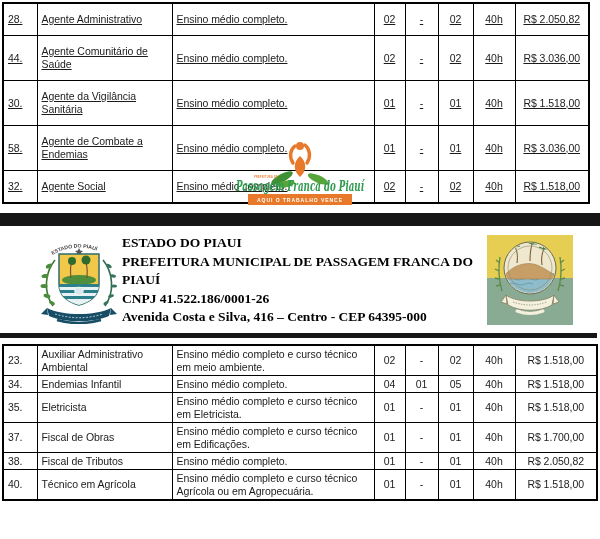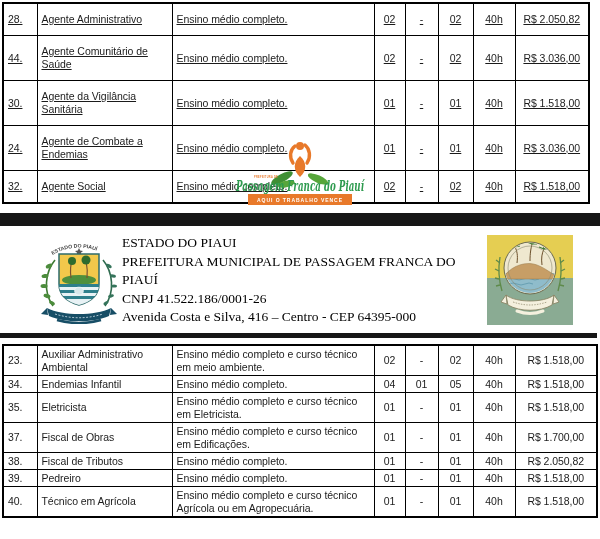--- a/index.html
+++ b/index.html
@@ -19,21 +19,21 @@
   td.c-title,td.c-req{text-align:left;margin-left:39px;}
   td.c-n,td.c-sal{text-align:center;}
 
   
   .bar{position:absolute;left:0;background:#161616;}
   .bar1{top:213px;width:600px;height:13px;}
   .bar2{top:333px;width:597px;height:5px;}
 
   
   .lh-text{position:absolute;left:122px;top:234px;width:366px;color:#000;
-           font-family:"Liberation Serif",serif;font-weight:normal;font-size:13.5px;
+           font-family:"Liberation Serif",serif;font-weight:bold;font-size:13.5px;
            line-height:18.5px;white-space:pre-line;}
   .crest-left{position:absolute;left:37px;top:236px;}
   .crest-right{position:absolute;left:487px;top:235px;}
 
   
   .logo-wrap{position:absolute;left:228px;top:137px;}
 </style>
 </head>
 <body>
 
@@ -80,21 +80,21 @@
 Sanitária</td>
     <td class="c-req">Ensino médio completo.</td>
     <td class="c-n">01</td>
     <td class="c-n">-</td>
     <td class="c-n">01</td>
     <td class="c-n">40h</td>
     <td class="c-sal">R$ 1.518,00</td>
   </tr>
 
   <tr>
-    <td class="c-num">24.</td>
+    <td class="c-num">58.</td>
     <td class="c-title">Agente de Combate a
 Endemias</td>
     <td class="c-req">Ensino médio completo.</td>
     <td class="c-n">01</td>
     <td class="c-n">-</td>
     <td class="c-n">01</td>
     <td class="c-n">40h</td>
     <td class="c-sal">R$ 3.036,00</td>
   </tr>
 
@@ -293,30 +293,20 @@
     <td class="c-num">38.</td>
     <td class="c-title">Fiscal de Tributos</td>
     <td class="c-req">Ensino médio completo.</td>
     <td class="c-n">01</td>
     <td class="c-n">-</td>
     <td class="c-n">01</td>
     <td class="c-n">40h</td>
     <td class="c-sal">R$ 2.050,82</td>
   </tr>
 
-  <tr>
-    <td class="c-num">39.</td>
-    <td class="c-title">Pedreiro</td>
-    <td class="c-req">Ensino médio completo.</td>
-    <td class="c-n">01</td>
-    <td class="c-n">-</td>
-    <td class="c-n">01</td>
-    <td class="c-n">40h</td>
-    <td class="c-sal">R$ 1.518,00</td>
-  </tr>
 
   <tr>
     <td class="c-num">40.</td>
     <td class="c-title">Técnico em Agrícola</td>
     <td class="c-req">Ensino médio completo e curso técnico
 Agrícola ou em Agropecuária.</td>
     <td class="c-n">01</td>
     <td class="c-n">-</td>
     <td class="c-n">01</td>
     <td class="c-n">40h</td>

